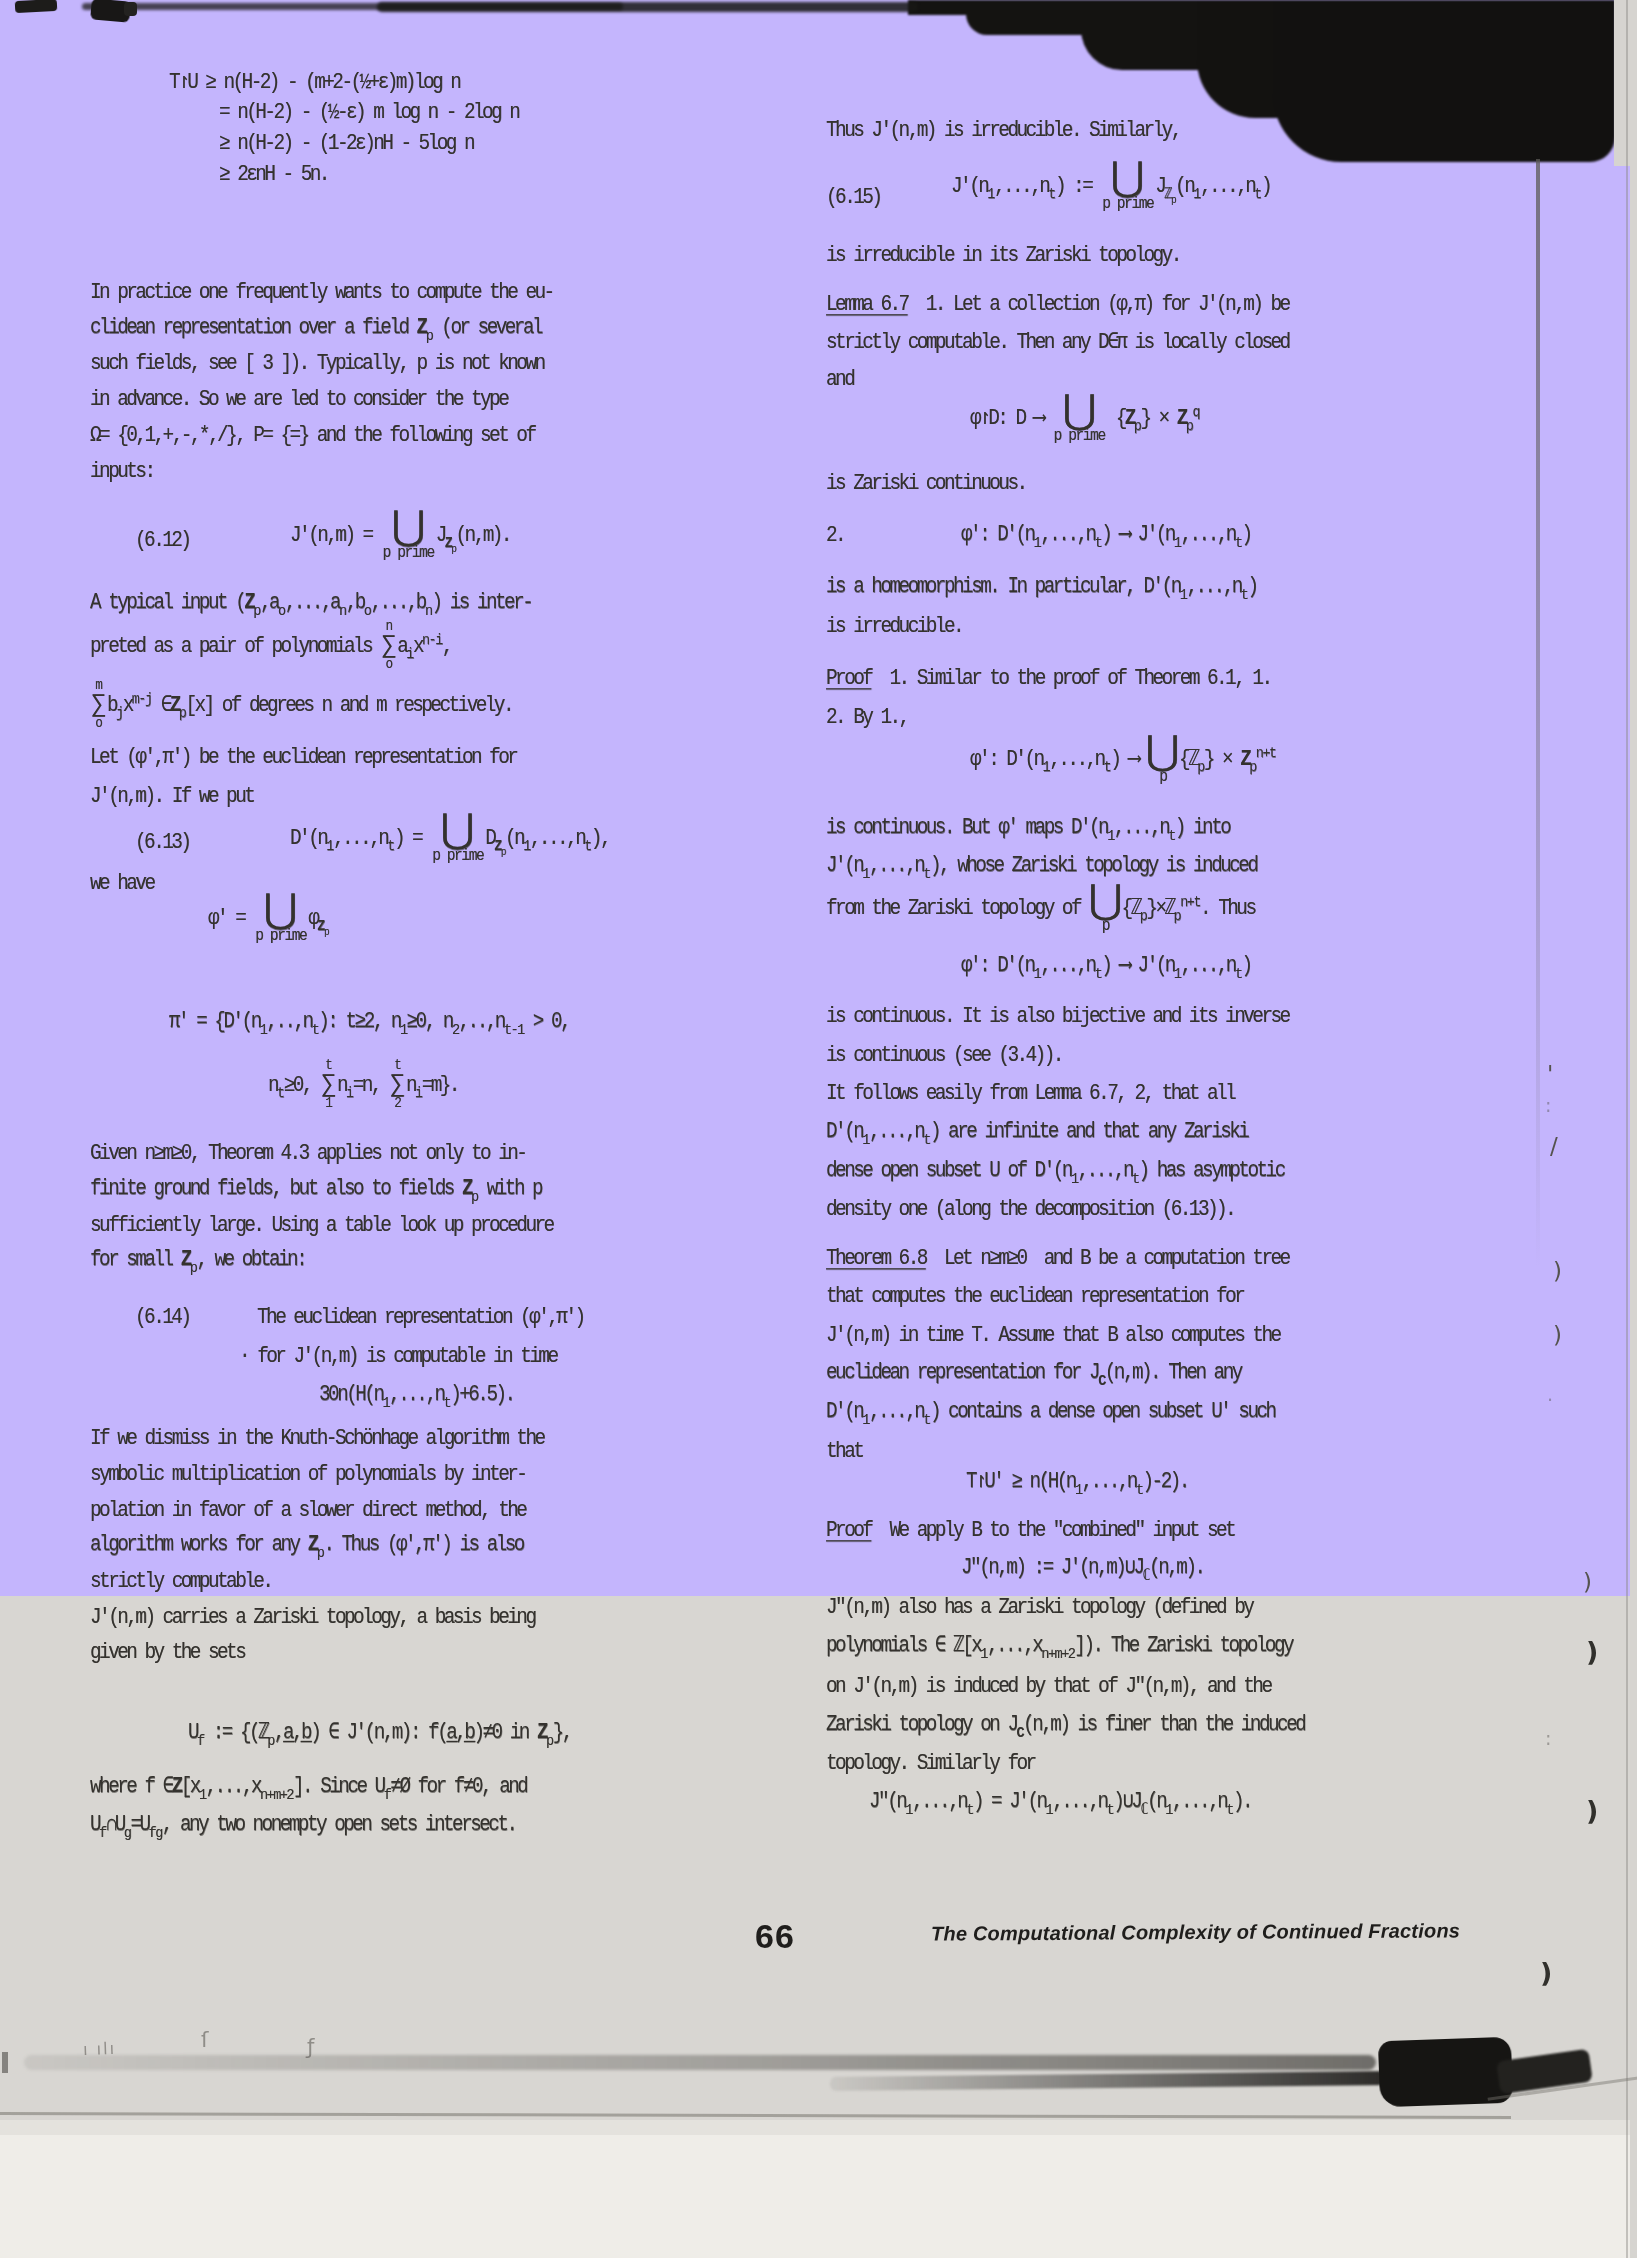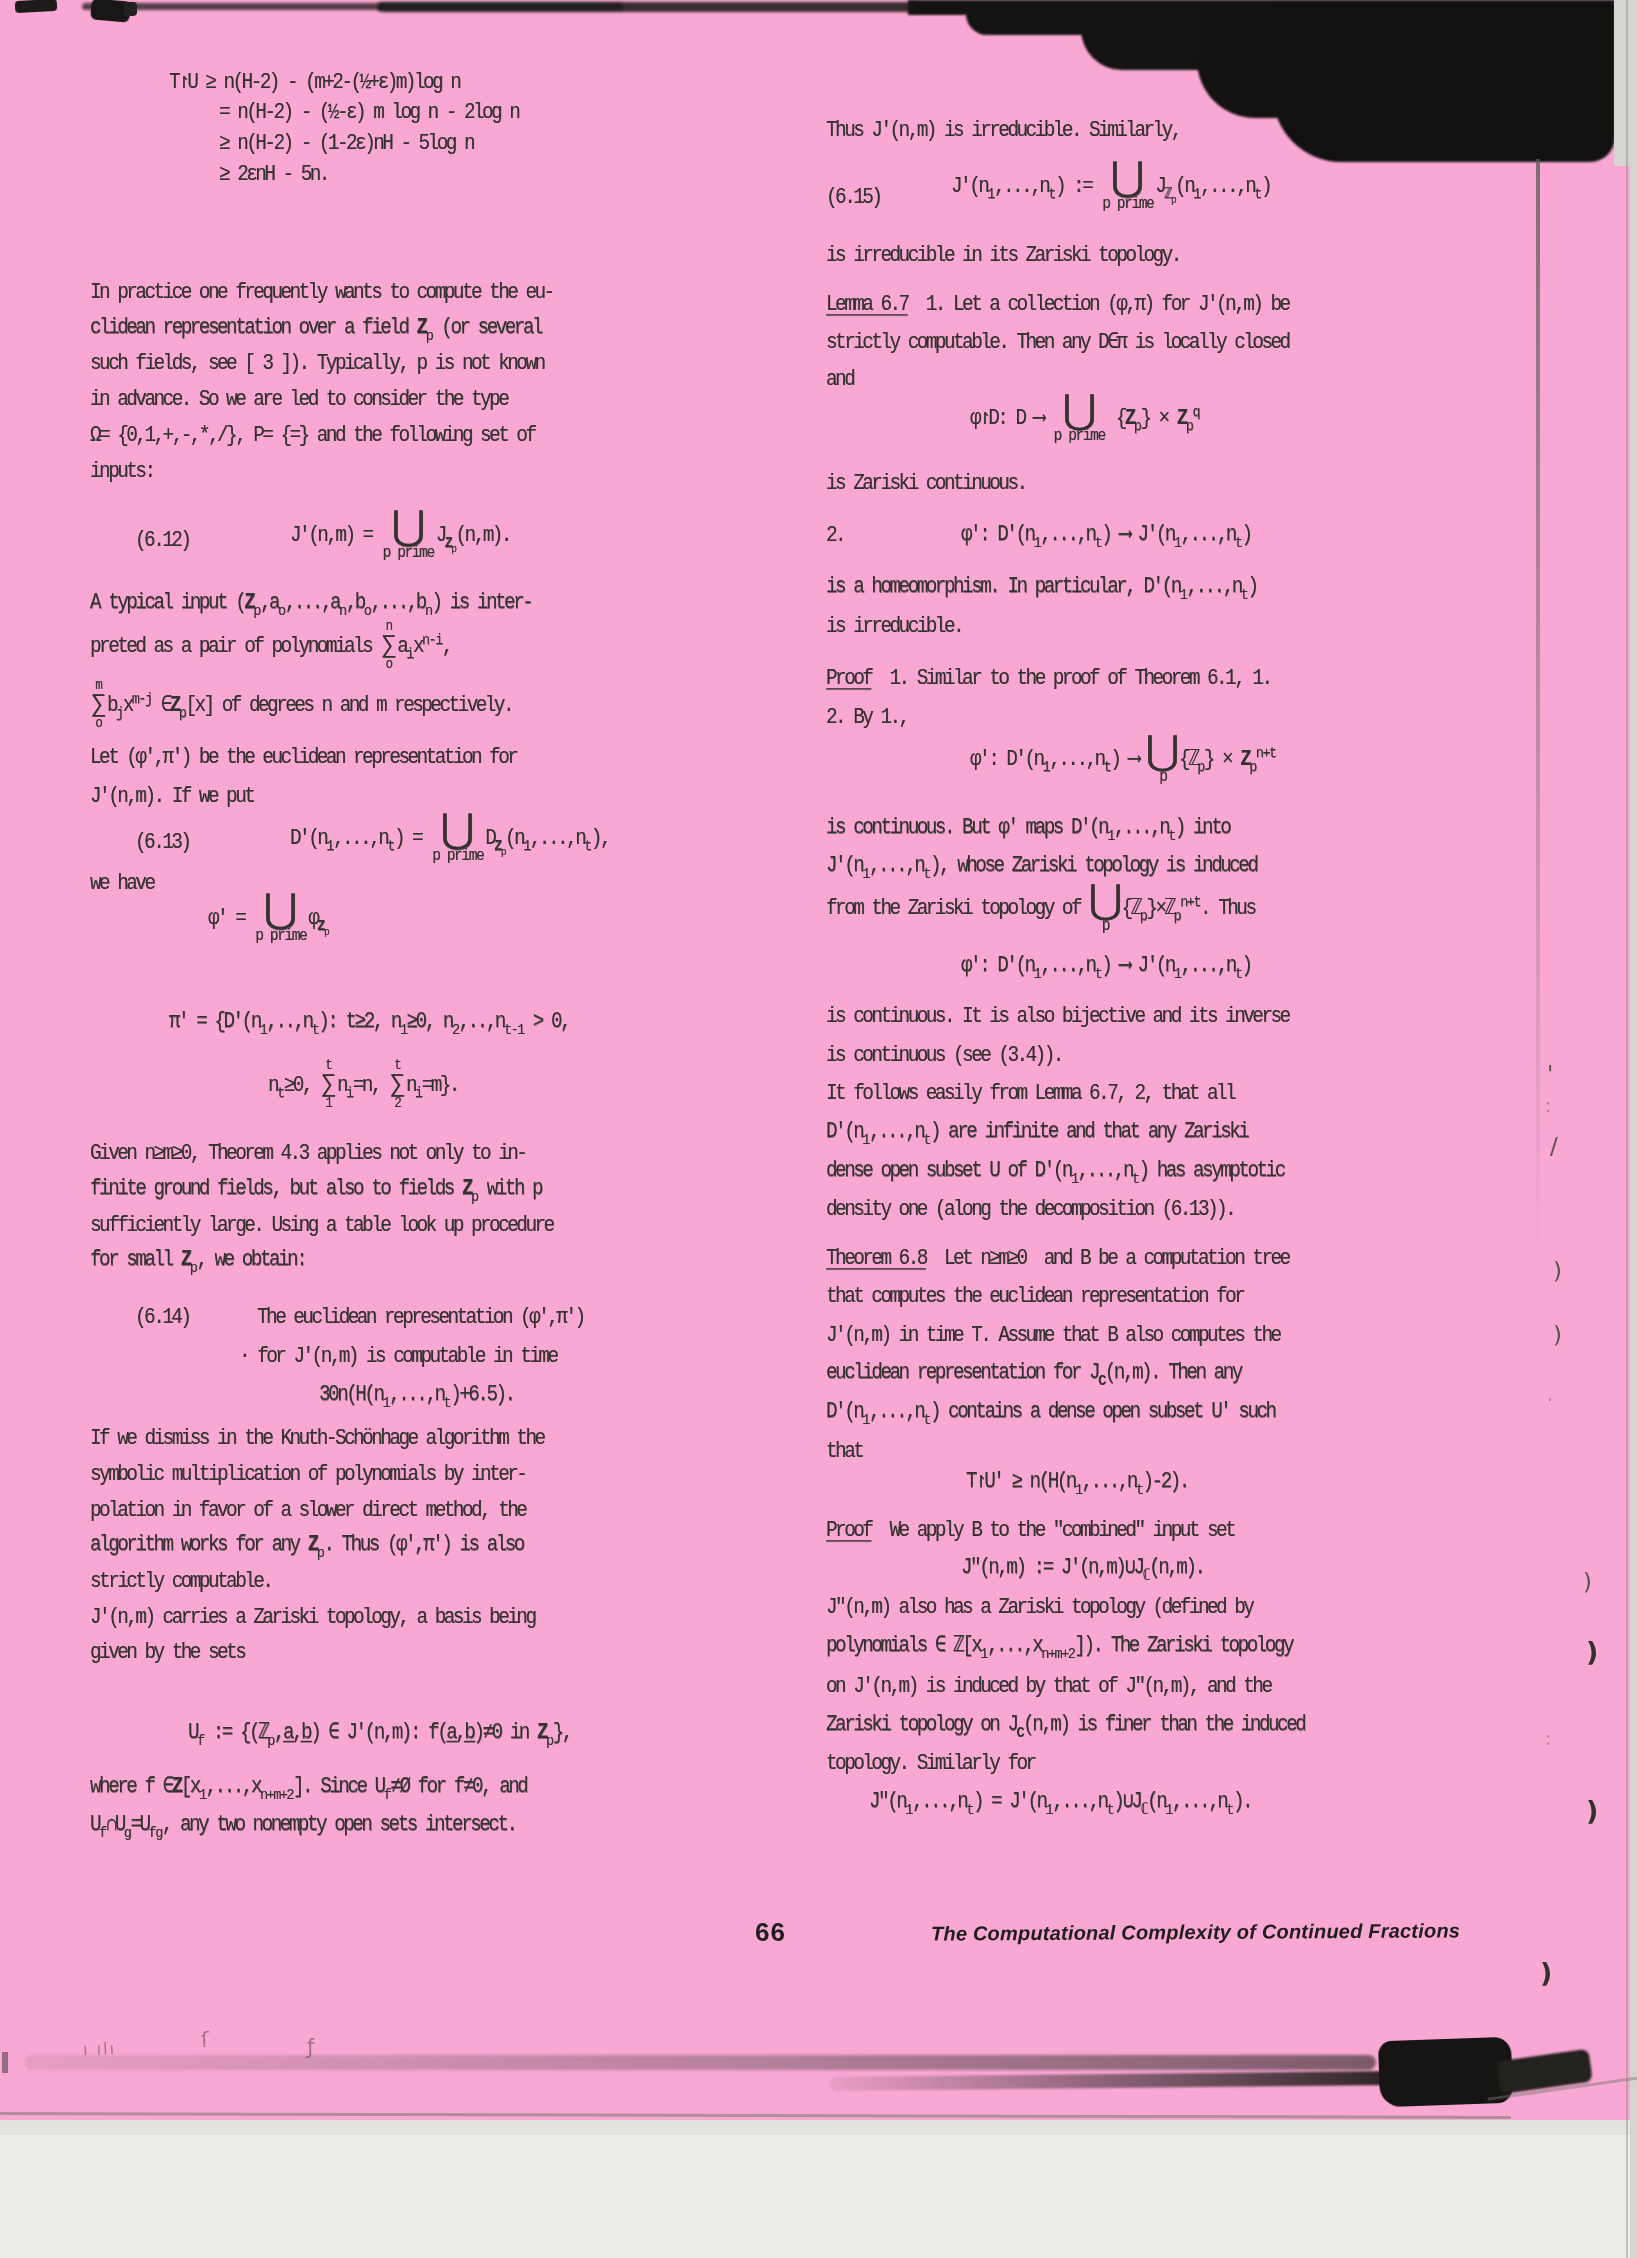--- a/index.html
+++ b/index.html
@@ -1,21 +1,21 @@
 <!DOCTYPE html>
 <html><head>
 <meta charset="utf-8">
 <style>
   html,body{margin:0;padding:0}
   body{
     width:1638px;height:2258px;position:relative;overflow:hidden;
     background:#d8d6d2;
     font-family:"Liberation Sans",sans-serif;
   }
-  .page{position:absolute;left:0;top:0;width:1630px;height:2120px;background:#f9a8d4}
+  .page{position:absolute;left:0;top:0;width:1630px;height:1596px;background:#c4b5fd}
   .lower-sheet{position:absolute;left:0;top:2120px;width:1638px;height:138px;background:#efede8}
   .lower-sheet-band{position:absolute;left:0;top:2120px;width:1638px;height:15.4px;background:#e4e2dd}
 
   .col{position:absolute;inset:0}
 
   .line{
     position:absolute;
     font-family:"Liberation Mono","DejaVu Sans Mono",monospace;
     font-size:19.3px;letter-spacing:-2.5px;line-height:25px;
     color:#34322e;white-space:pre;
@@ -32,21 +32,21 @@
   .sumw{display:inline-flex;flex-direction:column;align-items:center;vertical-align:middle;line-height:1;margin:0 1.9px}
   .sumg{font-size:22px;line-height:.95;letter-spacing:0}
   .suml{font-size:12.6px;line-height:1;letter-spacing:-1px}
 
   .mark{font-family:"DejaVu Sans",sans-serif;font-size:23px;color:#55534e;letter-spacing:0;text-shadow:none;transform:none}
   .markb{font-family:"DejaVu Sans",sans-serif;font-size:27px;font-weight:bold;color:#31302c;letter-spacing:0;text-shadow:none;transform:none}
   .markf{font-family:"DejaVu Sans",sans-serif;font-size:19.3px;color:rgba(85,83,78,.45);letter-spacing:0;text-shadow:none;transform:none}
   .scrib{font-family:"DejaVu Sans",sans-serif;font-size:16.4px;color:rgba(75,72,66,.5);letter-spacing:1.9px;transform:rotate(-2deg);text-shadow:none}
   .scrib2{font-family:"DejaVu Sans",sans-serif;font-size:21px;color:rgba(70,68,62,.5);letter-spacing:0;transform:none;text-shadow:none}
 
-  .fn{position:absolute;left:755px;top:1917px;font-weight:bold;font-size:26px;color:#1f1e1c;letter-spacing:1px}
+  .fn{position:absolute;left:755px;top:1917px;font-weight:bold;font-size:34px;color:#1f1e1c;letter-spacing:1px}
   .ft{position:absolute;left:931px;top:1921px;font-weight:bold;font-style:italic;font-size:20px;color:#1f1e1c;transform:rotate(-0.35deg);letter-spacing:0.2px}
 
   
   .art{position:absolute}
   .topbands{position:absolute;inset:0;filter:blur(0.8px)}
   .tb1{left:908px;top:0;width:707px;height:15.4px;background:#141311}
   .tb2{left:966px;top:0;width:649px;height:35px;background:#141311;border-bottom-left-radius:21px}
   .tb3{left:1081px;top:0;width:533px;height:70px;background:#141311;border-bottom-left-radius:41px}
   .tb4{left:1197px;top:0;width:417px;height:118px;background:#131210;border-bottom-left-radius:58px}
   .tb5{left:1273px;top:0;width:342px;height:162px;background:#121110;border-bottom-left-radius:68px;border-bottom-right-radius:25px}

